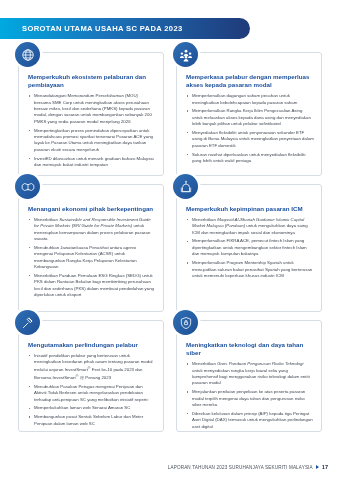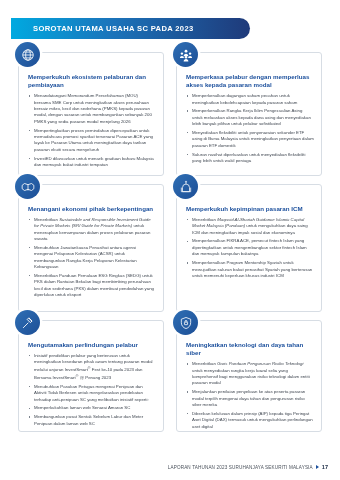--- a/index.html
+++ b/index.html
@@ -5,21 +5,21 @@
   * { margin:0; padding:0; box-sizing:border-box; }
   html,body { width:340px; height:480px; }
   body {
     font-family: "Liberation Sans", sans-serif;
     background:#ffffff;
     position:relative;
     overflow:hidden;
   }
   
   .banner-wrap {
-    position:absolute; top:18px; left:0; width:250px; height:21px;padding-left:11px;
+    position:absolute; top:18px; left:0; width:250px; height:21px;
   }
   .banner {
     width:100%; height:100%;
     background:linear-gradient(90deg,#00a9e0 0%, #1b74bb 42%, #1f3a7a 100%);
     border-top-right-radius:11px; border-bottom-right-radius:11px;
     display:flex; align-items:center;
   }
   .banner-title {
     color:#ffffff; font-size:7.6px; font-weight:bold;
     letter-spacing:0.35px; padding-left:22px; white-space:nowrap;

